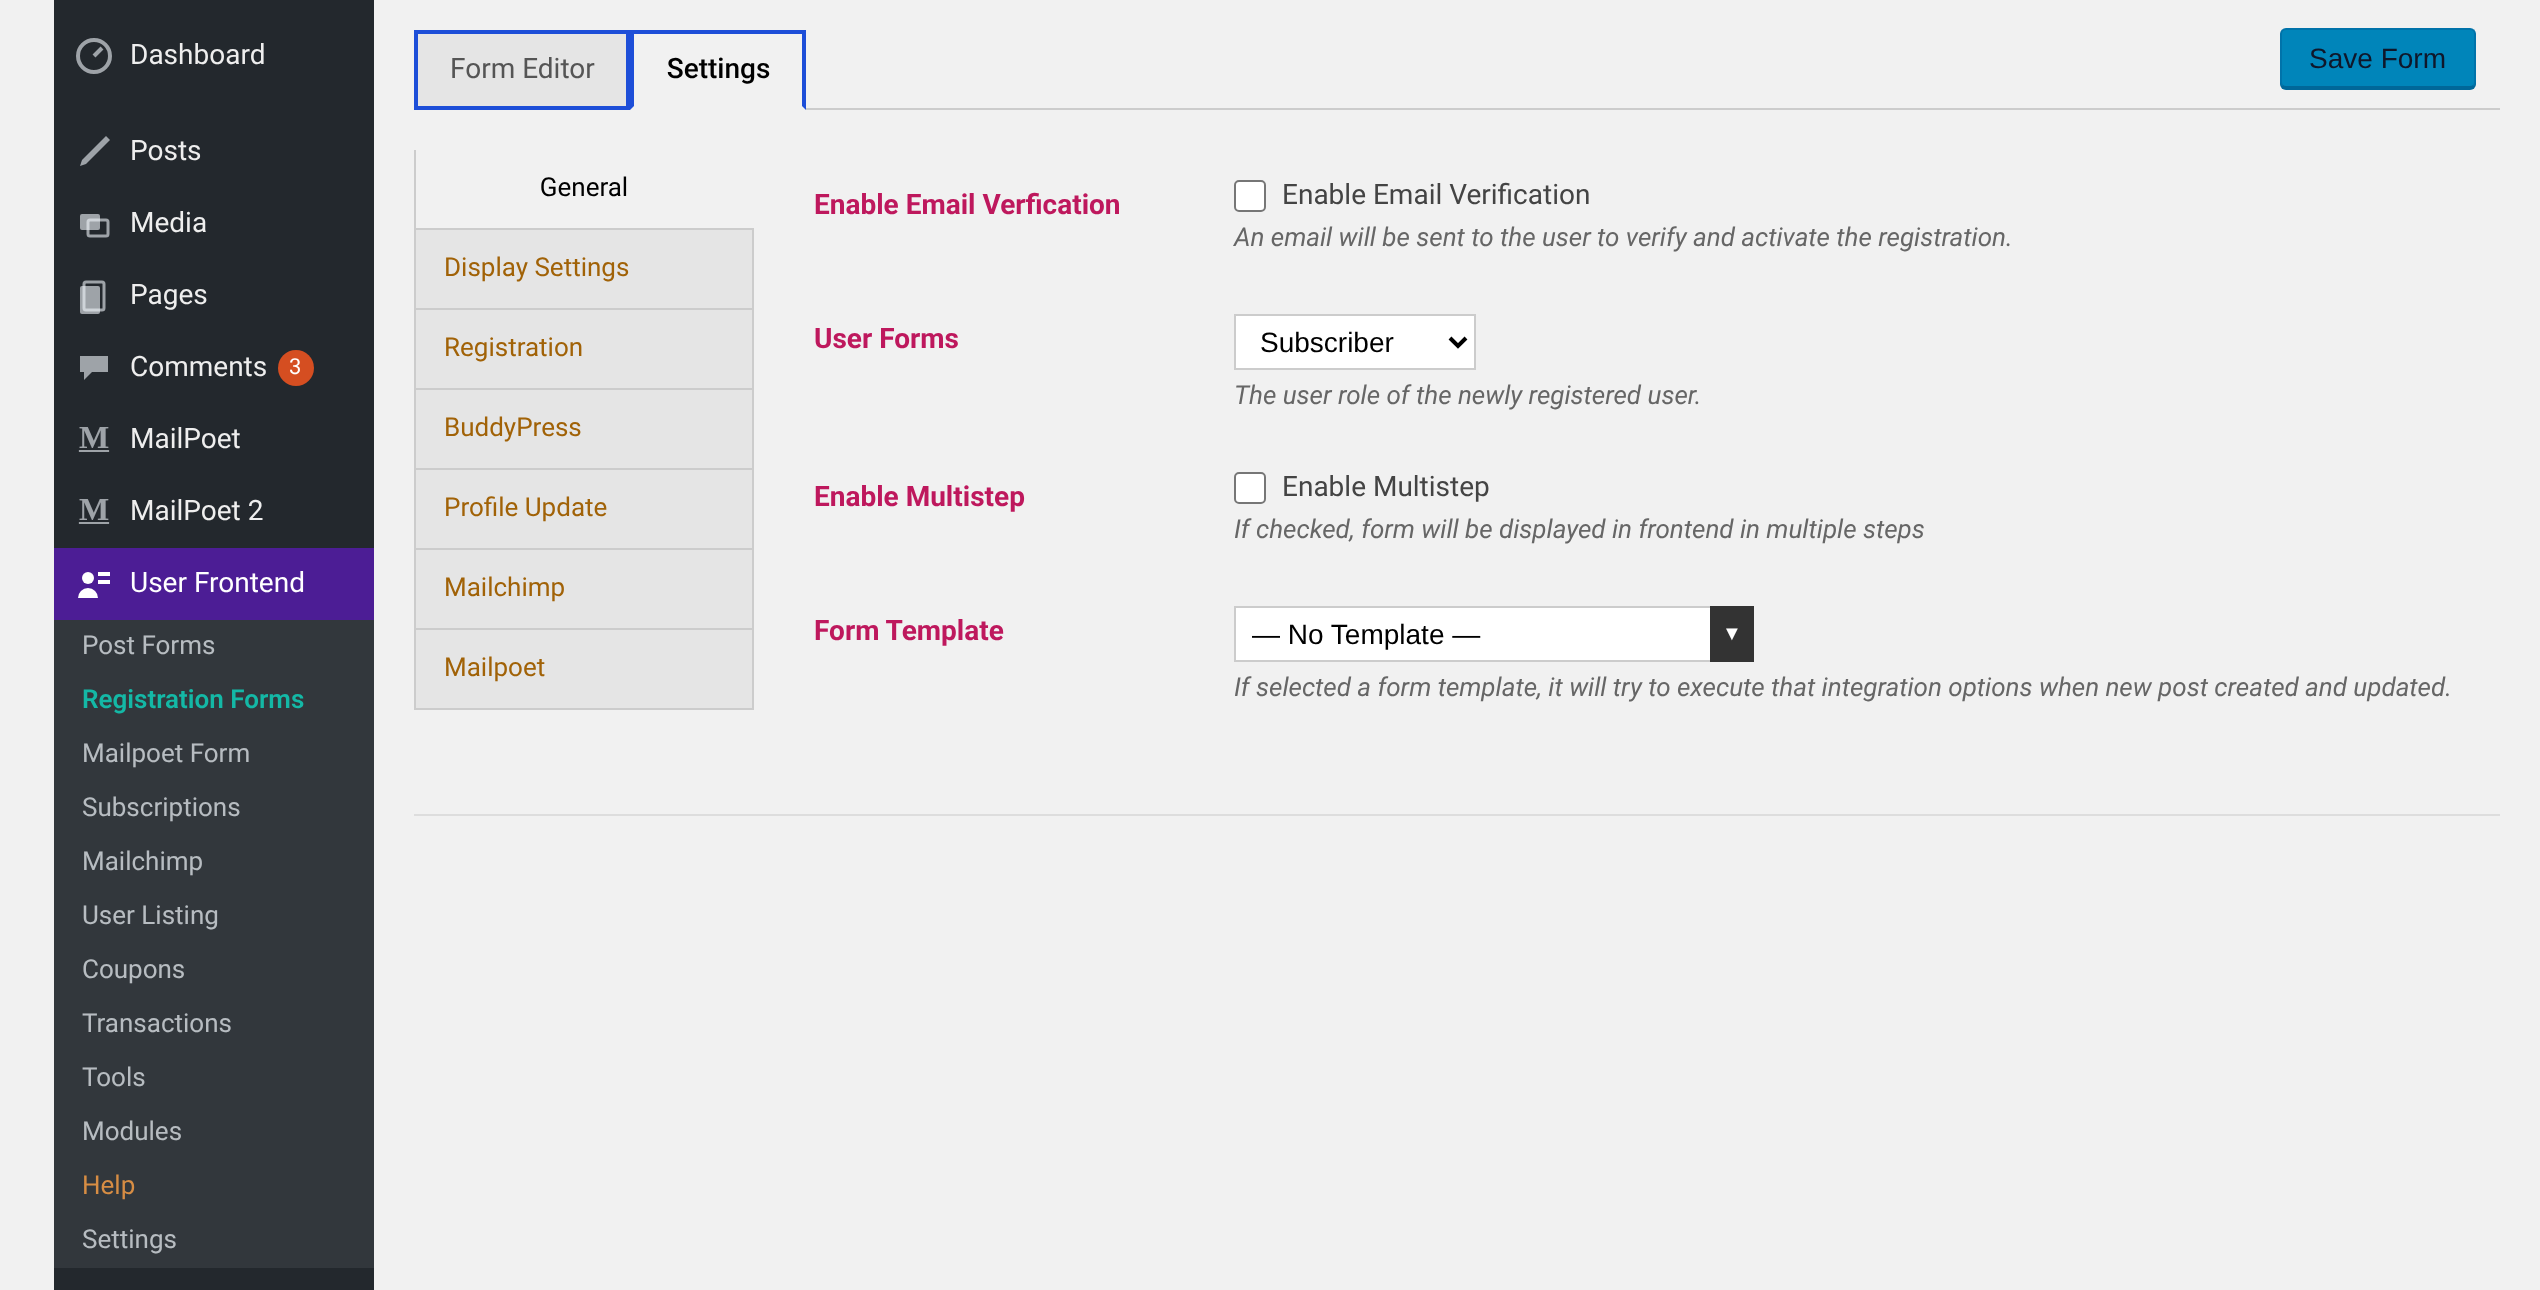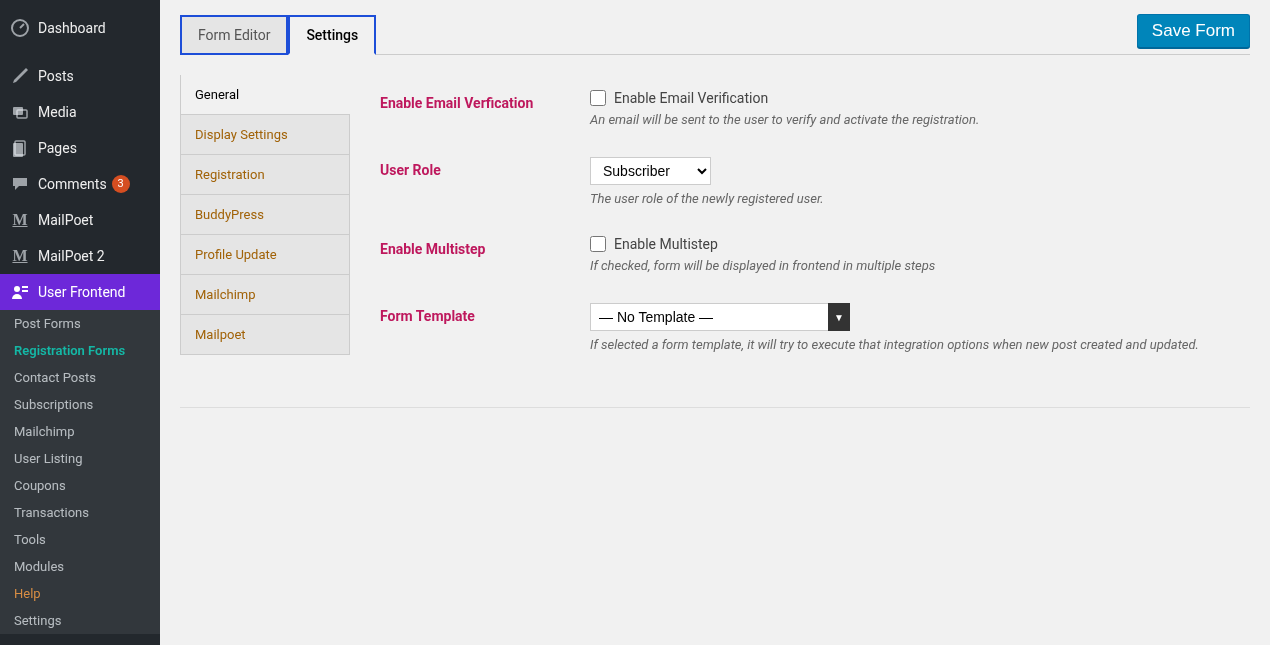--- a/index.html
+++ b/index.html
@@ -5,21 +5,21 @@
   * { box-sizing: border-box; margin: 0; padding: 0; }
   body {
     font-family: -apple-system, BlinkMacSystemFont, "Segoe UI", Roboto, Oxygen-Sans, Ubuntu, Cantarell, "Helvetica Neue", sans-serif;
     font-size: 13px;
     color: #444;
     background: #f1f1f1;
     width: 1270px;
     height: 645px;
     overflow: hidden;
   }
-  .wrap { display: flex; height: 100%; }
+  .wrap { display: flex; height: 100%; padding-left: 27px; }
 
   
   .sidebar {
     width: 160px;
     background: #23282d;
     color: #eee;
     flex-shrink: 0;
     padding-top: 10px;
   }
   .side-item {
@@ -32,21 +32,21 @@
     position: relative;
   }
   .side-item .icon {
     width: 20px; height: 20px;
     margin-right: 8px;
     color: rgba(240,245,250,.6);
     display: inline-flex; align-items: center; justify-content: center;
     font-size: 16px;
   }
   .side-item.active {
-    background: #6d28d9;
+    background: #4c1d95;
     color: #fff;
   }
   .side-item.active .icon { color: #fff; }
   .side-item.active::after {
     content: "";
     position: absolute;
     right: -8px; top: 50%;
     width: 0; height: 0;
     border: 8px solid transparent;
     border-right-color: #f1f1f1;
@@ -73,28 +73,28 @@
 
   
   .main {
     flex: 1;
     padding: 14px 20px 20px 20px;
     position: relative;
     overflow: auto;
   }
   .save-btn {
     position: absolute;
-    top: 14px; right: 20px;
+    top: 14px; right: 32px;
     background: #0085ba;
     border: 1px solid #0073aa;
     border-bottom-color: #006799;
     box-shadow: 0 1px 0 #006799;
-    color: #ffffff;
+    color: #0f172a;
     padding: 6px 14px;
-    font-size: 17px;
+    font-size: 14px;
     border-radius: 3px;
     cursor: pointer;
   }
   .tabs {
     border-bottom: 1px solid #ccc;
     display: flex;
   }
   .tab {
     border: 2px solid #1d4ed8;
     background: #e5e5e5;
@@ -130,20 +130,21 @@
     color: #a16207;
     margin-top: -1px;
     cursor: pointer;
   }
   .vtab.active {
     background: #f1f1f1;
     border-right-color: #f1f1f1;
     color: #000;
     border-top: none;
     margin-top: 0;
+    text-align: center;
   }
 
   .panel {
     flex: 1;
     padding-left: 30px;
   }
   .form-table { width: 100%; border-collapse: collapse; }
   .form-table th {
     text-align: left;
     vertical-align: top;
@@ -263,21 +264,21 @@
             <path d="M2 17 a5 5 0 0 1 10 0 Z"></path>
             <rect x="12" y="4" width="6" height="2"></rect>
             <rect x="12" y="8" width="6" height="2"></rect>
           </svg>
       </span>
       <span>User Frontend</span>
     </div>
 
     <div class="subitem">Post Forms</div>
     <div class="subitem current">Registration Forms</div>
-    <div class="subitem">Contact Posts</div>
+    <div class="subitem">Mailpoet Form</div>
     <div class="subitem">Subscriptions</div>
     <div class="subitem">Mailchimp</div>
     <div class="subitem">User Listing</div>
     <div class="subitem">Coupons</div>
     <div class="subitem">Transactions</div>
     <div class="subitem">Tools</div>
     <div class="subitem">Modules</div>
     <div class="subitem help">Help</div>
     <div class="subitem">Settings</div>
   </div>
@@ -308,21 +309,21 @@
             <th>Enable Email Verfication</th>
             <td>
               <label class="chk-label">
                 <input type="checkbox" style="">
                 <span>Enable Email Verification</span>
               </label>
               <div class="desc">An email will be sent to the user to verify and activate the registration.</div>
             </td>
           </tr>
           <tr>
-            <th>User Role</th>
+            <th>User Forms</th>
             <td>
               <select>
                 <option>Subscriber</option>
               </select>
               <div class="desc">The user role of the newly registered user.</div>
             </td>
           </tr>
           <tr>
             <th>Enable Multistep</th>
             <td>

